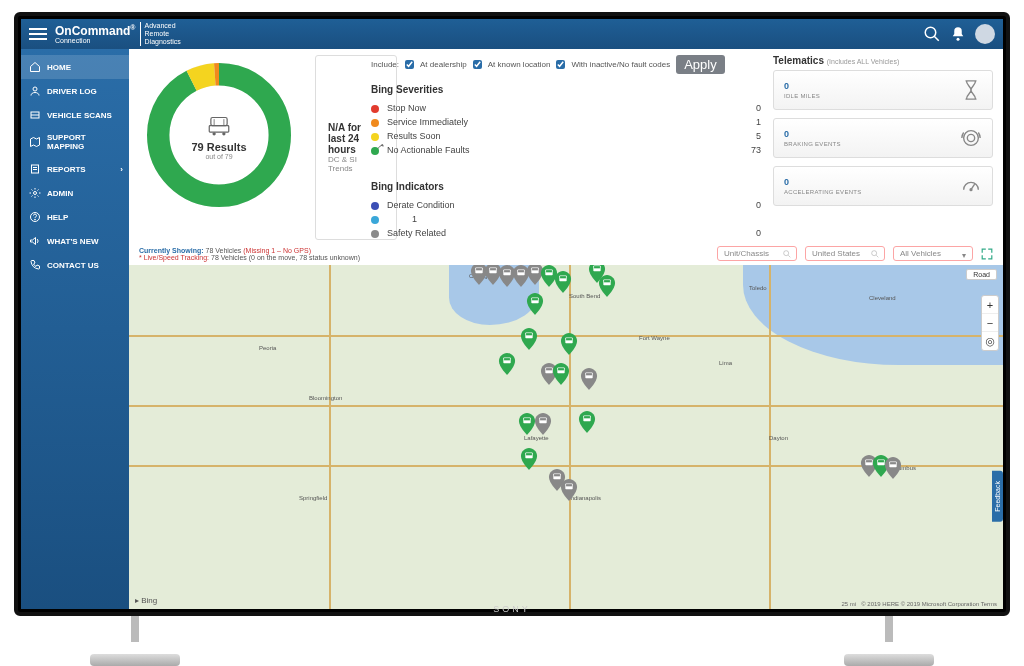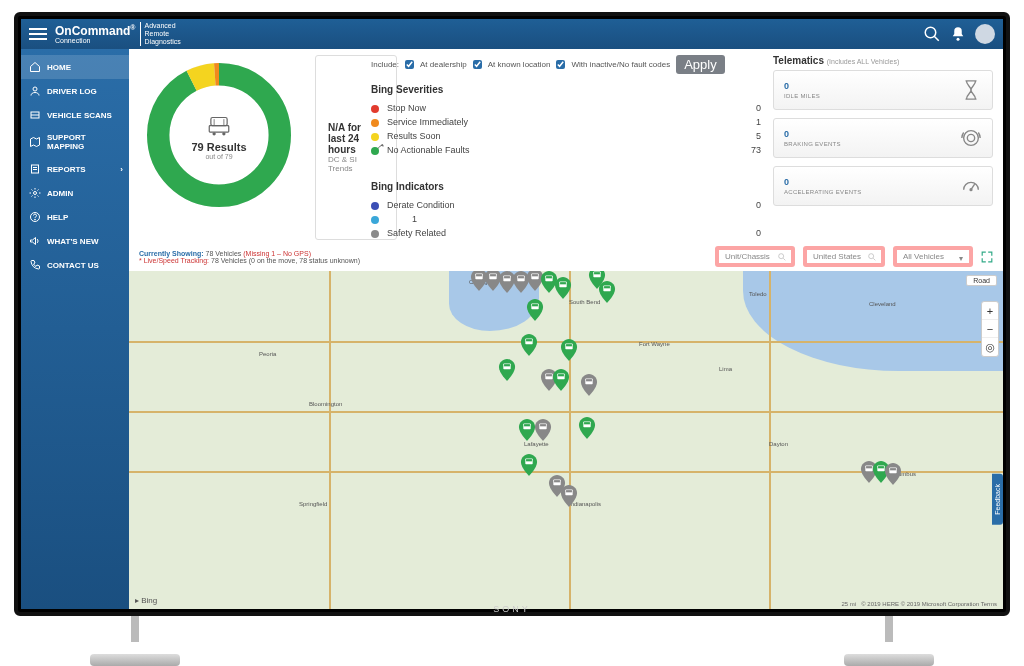--- a/index.html
+++ b/index.html
@@ -75,21 +75,21 @@
   .tele-card { border:1px solid #ddd; background:linear-gradient(#fff,#f3f3f3); border-radius:3px; padding:8px 10px; margin-bottom:8px; display:flex; align-items:center; justify-content:space-between; }
   .tele-val { font-size:9px; color:#2a6da8; font-weight:bold; }
   .tele-label { font-size:6px; color:#888; letter-spacing:0.3px; margin-top:2px; }
   .tele-ico { width:22px; height:22px; stroke:#888; fill:none; stroke-width:1.5; }
 
   
   .map-toolbar { display:flex; align-items:center; padding:2px 10px 4px; font-size:7px; color:#2a6da8; gap:8px; }
   .map-tool-left { flex:1; }
   .map-tool-left .line1 span.hl { color:#2a6da8; font-weight:bold; }
   .map-tool-left .line1 span.red { color:#c33; }
-  .sel { border:4px solid #fca5a5; border-radius:3px; padding:2px 20px 2px 6px; font-size:8px; color:#888; background:#fff; position:relative; cursor:pointer; min-width:80px; }
+  .sel { border:1px solid #fca5a5; border-radius:3px; padding:2px 20px 2px 6px; font-size:8px; color:#888; background:#fff; position:relative; cursor:pointer; min-width:80px; }
   .sel .mag { position:absolute; right:4px; top:2px; width:10px; height:10px; }
   .sel .caret { position:absolute; right:6px; top:4px; font-size:8px; color:#888; }
   .expand-ico { width:12px; height:12px; stroke:#3a8; stroke-width:2; fill:none; cursor:pointer; }
 
   .map { flex:1; position:relative; background:#e4ecd8; overflow:hidden; }
   .water1 { position:absolute; right:0; top:0; width:260px; height:100px; background:#a8c8e8; border-bottom-left-radius:60% 80%; }
   .water2 { position:absolute; left:320px; top:0; width:90px; height:60px; background:#a8c8e8; border-bottom-left-radius:50%; border-bottom-right-radius:60%; }
   .road { position:absolute; background:#d6b36a; height:2px; }
   .roadv { position:absolute; background:#d6b36a; width:2px; }
 

